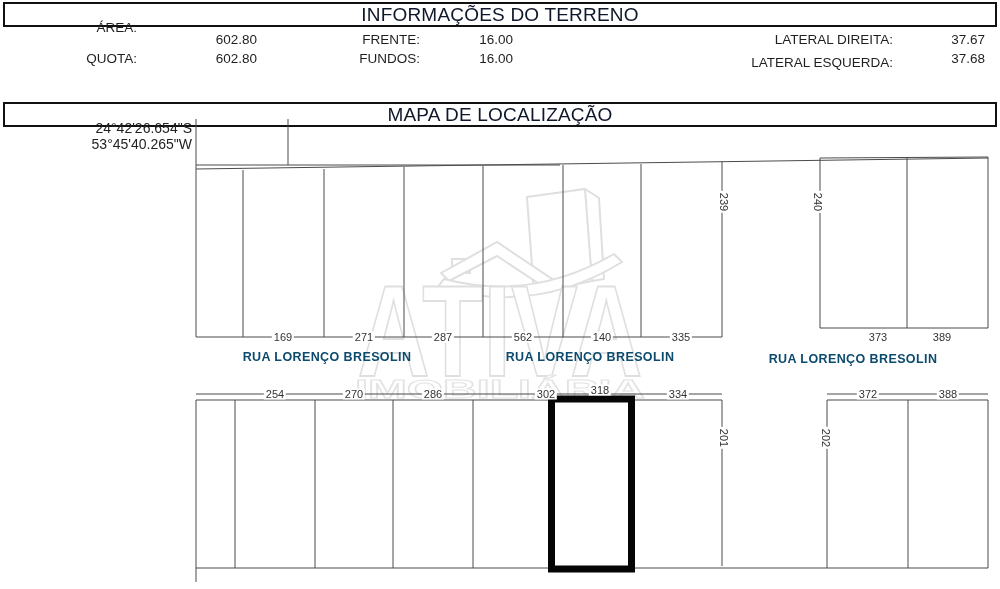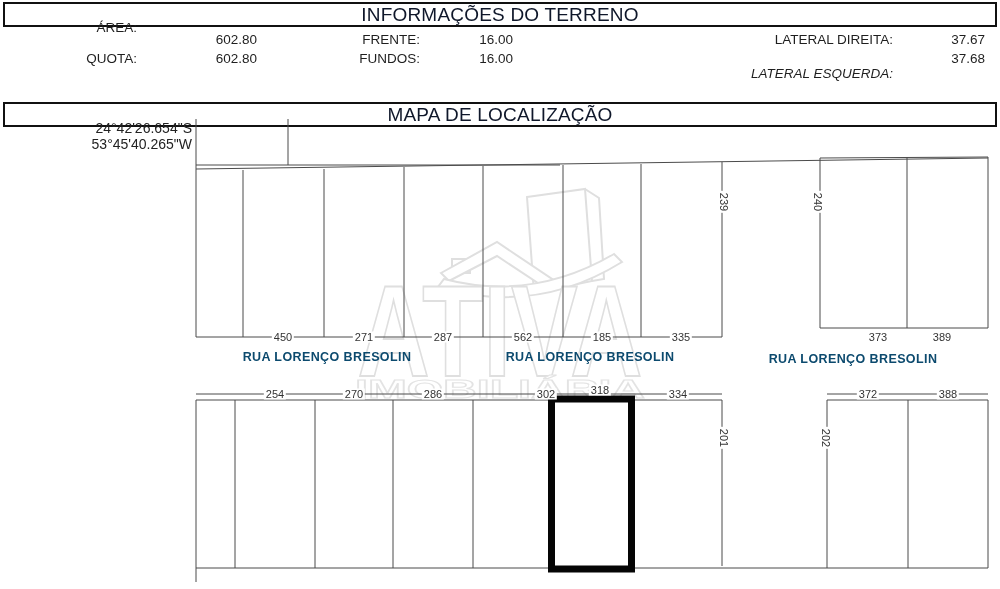--- a/index.html
+++ b/index.html
@@ -45,21 +45,21 @@
   <div class="fld" style="left:0;   width:137px; top:51px;">QUOTA:</div>
   <div class="fld" style="left:150px;width:107px; top:51px;">602.80</div>
 
   <div class="fld" style="left:300px;width:120px; top:32px;">FRENTE:</div>
   <div class="fld" style="left:430px;width:83px;  top:32px;">16.00</div>
   <div class="fld" style="left:300px;width:120px; top:51px;">FUNDOS:</div>
   <div class="fld" style="left:430px;width:83px;  top:51px;">16.00</div>
 
   <div class="fld" style="left:640px;width:253px; top:32px;">LATERAL DIREITA:</div>
   <div class="fld" style="left:870px;width:115px; top:32px;">37.67</div>
-  <div class="fld" style="left:640px;width:253px; top:66px;font-style:italic;">LATERAL ESQUERDA:</div>
+  <div class="fld" style="left:640px;width:253px; top:55px;">LATERAL ESQUERDA:</div>
   <div class="fld" style="left:870px;width:115px; top:51px;">37.68</div>
 </div>
 
 <div>
   <div class="hdr-box" style="top:94px;margin-top:8px;">
     <span class="hdr-title">MAPA DE LOCALIZAÇÃO</span>
   </div>
 
   <div class="coords">
     <div>24°42'26.654"S</div>
@@ -82,25 +82,25 @@
       <path d="M196,119 L196,337 M288,119 L288,165 M196,165 L560,165"></path>
       <path d="M196,169 L988,158"></path>
       <path d="M243,170 V337 M324,169 V337 M404,167 V337 M483,166 V337 M563,165 V337 M641,164 V337 M722,162 V337 M196,337 H722"></path>
       <path d="M820,158 L988,157 M820,158 V328 M907,157 V328 M988,157 V328 M820,328 H988"></path>
       <path d="M196,394 H722 M196,400 H722 M196,400 V582 M235,400 V568 M315,400 V568 M393,400 V568 M473,400 V568 M722,400 V566 M196,568 H988"></path>
       <path d="M827,394 H988 M827,400 H988 M827,400 V568 M908,400 V568 M988,400 V568"></path>
     </g>
     <rect x="551.5" y="399" width="80" height="170" fill="none" stroke="#050505" stroke-width="7"></rect>
   </svg>
 
-  <span class="num" style="left:283px;top:337px;">450</span>
+  <span class="num" style="left:283px;top:337px;">169</span>
   <span class="num" style="left:364px;top:337px;">271</span>
   <span class="num" style="left:443px;top:337px;">287</span>
   <span class="num" style="left:523px;top:337px;">562</span>
-  <span class="num" style="left:602px;top:337px;">185</span>
+  <span class="num" style="left:602px;top:337px;">140</span>
   <span class="num" style="left:681px;top:337px;">335</span>
 
   <span class="num" style="left:858px;top:337px;margin-left:20px;">373</span>
   <span class="num" style="left:942px;top:337px;">389</span>
 
   <span class="num" style="left:275px;top:394px;">254</span>
   <span class="num" style="left:354px;top:394px;">270</span>
   <span class="num" style="left:433px;top:394px;">286</span>
   <span class="num" style="left:511px;top:394px;margin-left:35px;">302</span>
   <span class="num" style="left:600px;top:390px;">318</span>

